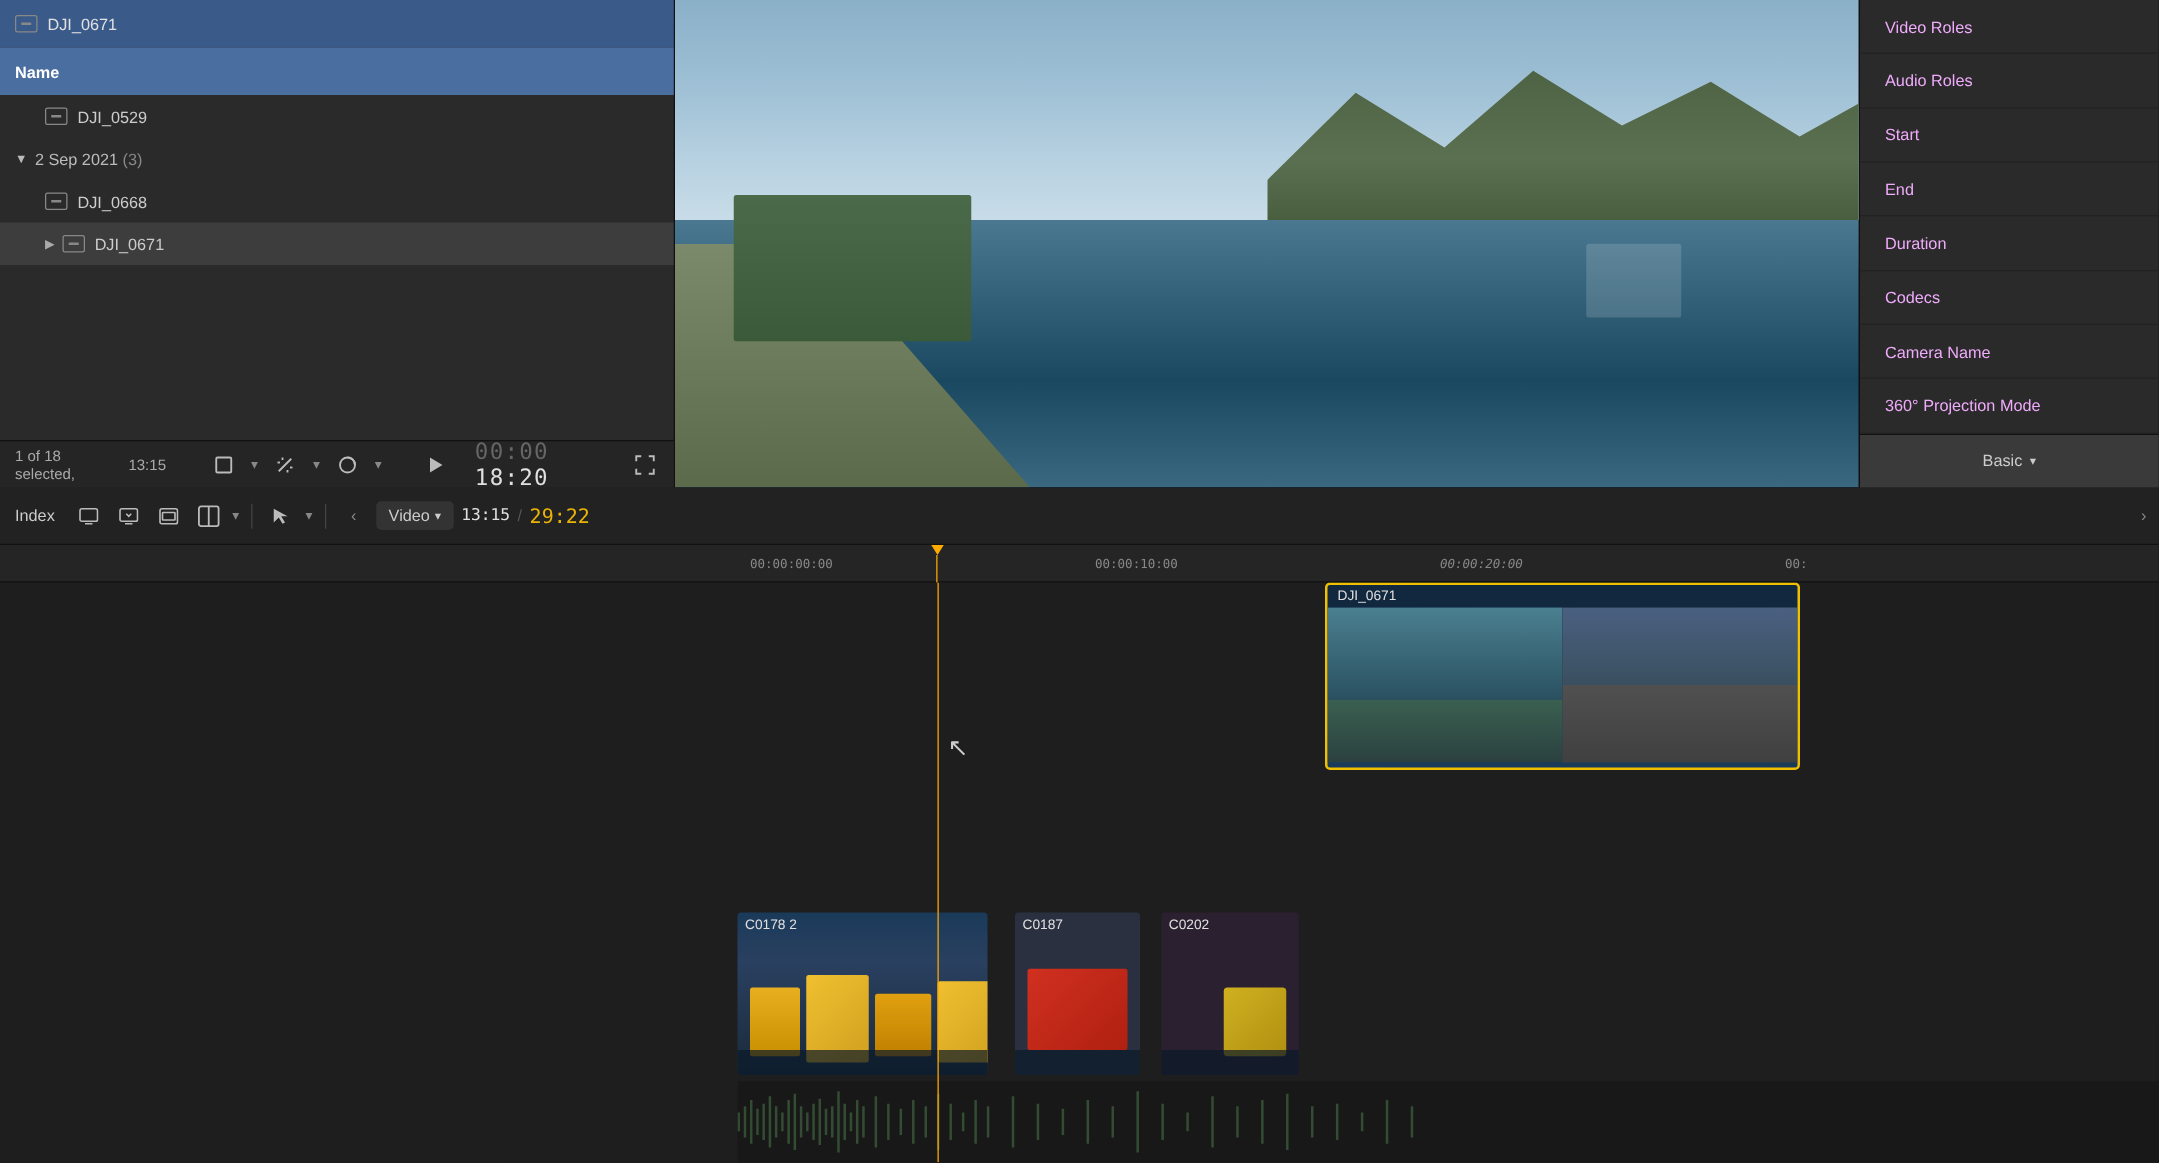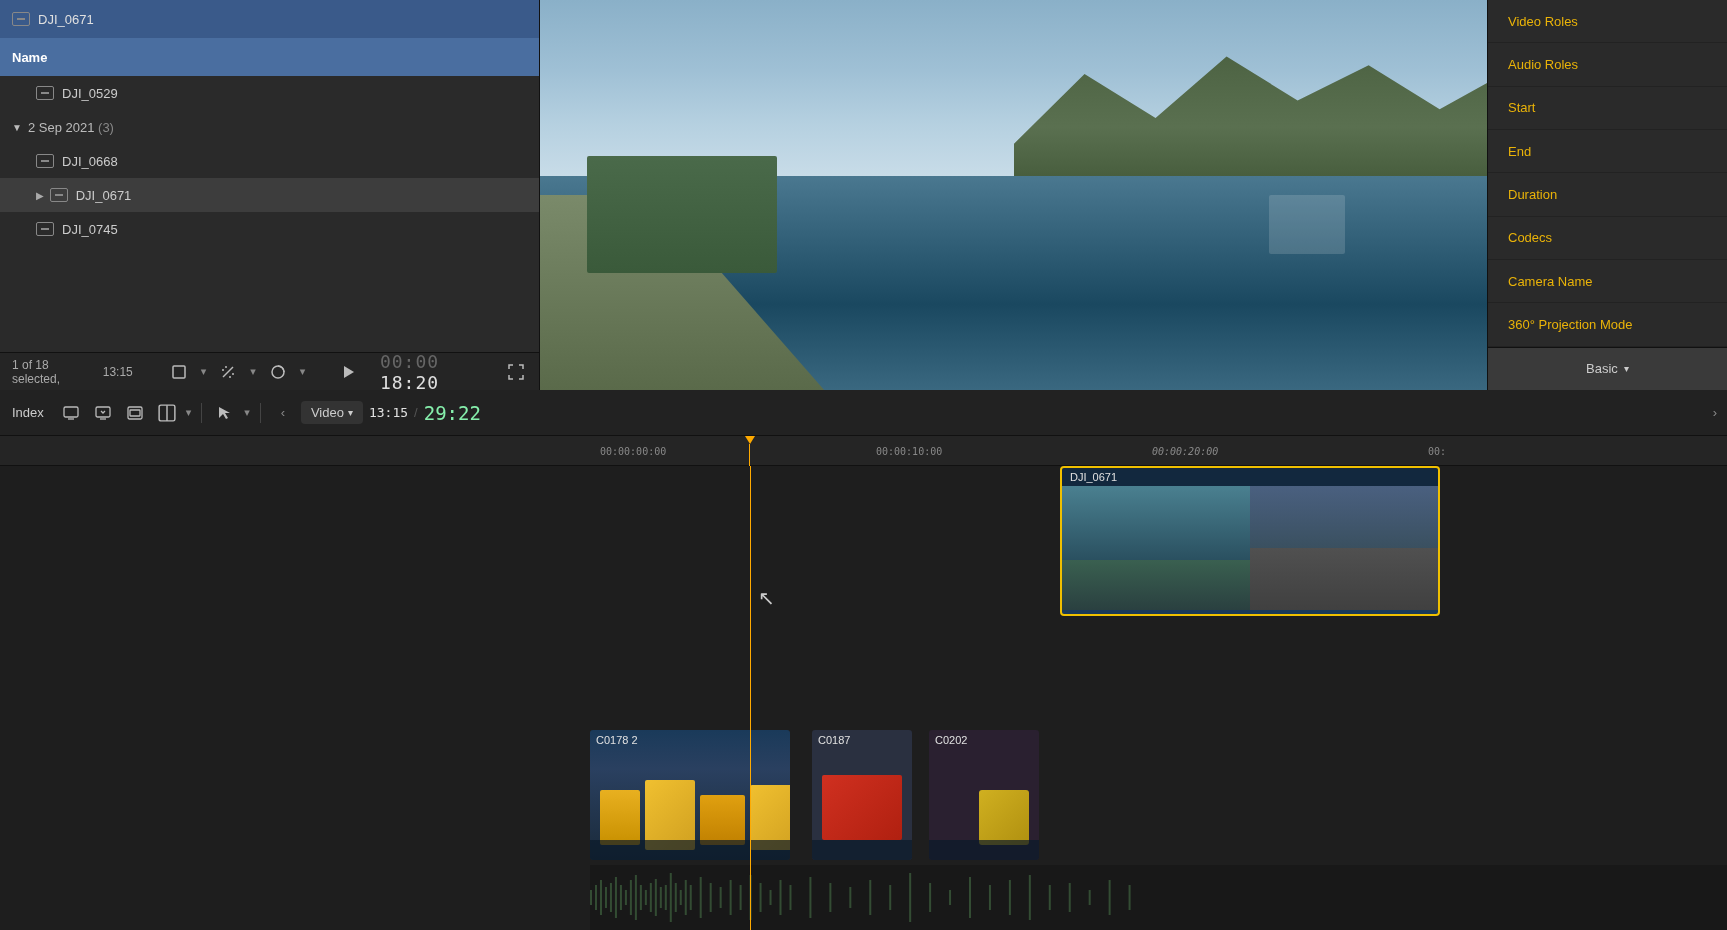--- a/index.html
+++ b/index.html
@@ -186,21 +186,21 @@
       flex-shrink: 0;
       display: flex;
       flex-direction: column;
     }
 
     .right-panel-item {
       height: 44px;
       display: flex;
       align-items: center;
       padding: 0 20px;
-      color: #eab308;
+      color: #f0abfc;
       font-size: 13px;
       border-bottom: 1px solid #222;
       cursor: pointer;
     }
 
     .basic-button {
       height: 44px;
       background: #3a3a3a;
       display: flex;
       align-items: center;
@@ -318,22 +318,22 @@
       font-size: 13px;
     }
 
     .timecode-current {
       color: #e0e0e0;
       font-size: 13px;
       font-family: monospace;
     }
 
     .timecode-total {
-      color: #86efac;
-      font-size: 19px;
+      color: #eab308;
+      font-size: 16px;
       font-family: monospace;
     }
 
     .arrow-right-btn {
       margin-left: auto;
       width: 24px;
       height: 24px;
       display: flex;
       align-items: center;
       justify-content: center;
@@ -480,24 +480,20 @@
         <div class="file-icon"></div>
         <span>DJI_0668</span>
       </div>
 
       <div class="file-row selected">
         <span class="play-indicator">▶</span>
         <div class="file-icon"></div>
         <span>DJI_0671</span>
       </div>
 
-      <div class="file-row">
-        <div class="file-icon"></div>
-        <span>DJI_0745</span>
-      </div>
     </div>
 
     <div class="status-bar">
       <span>1 of 18 selected,</span>
       <span>13:15</span>
 
       <div style="display:flex;align-items:center;gap:8px;margin:0 12px;">
 
         <div class="toolbar-btn">
           <svg class="icon-svg" viewBox="0 0 16 16" fill="none" stroke="#bbb" stroke-width="1.5">

